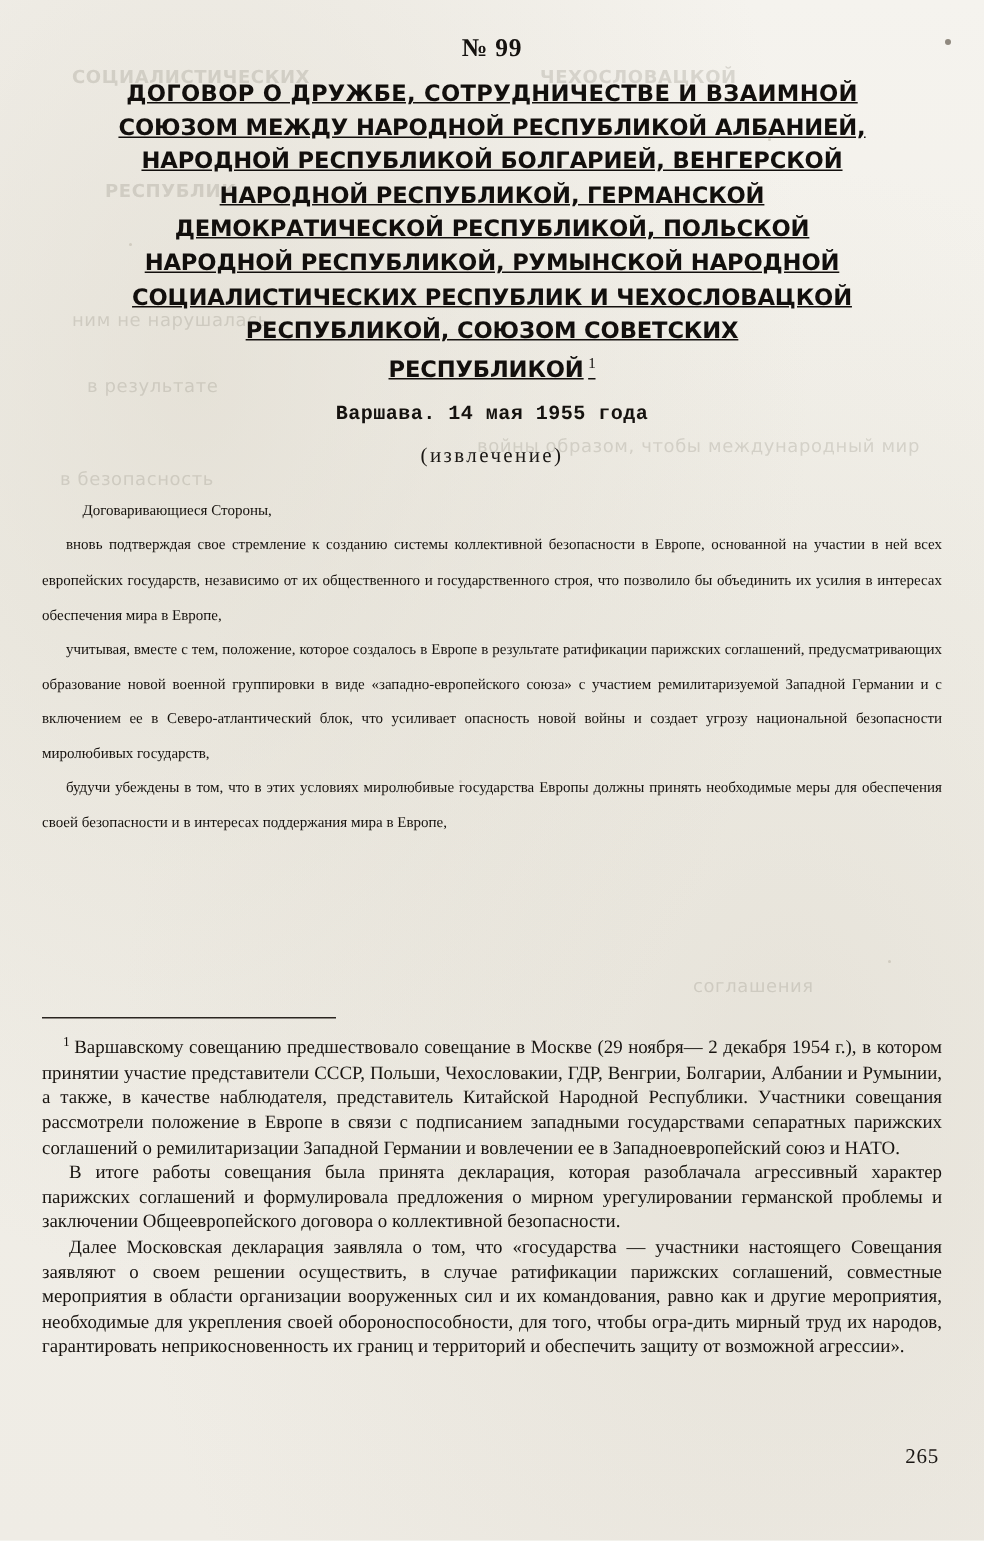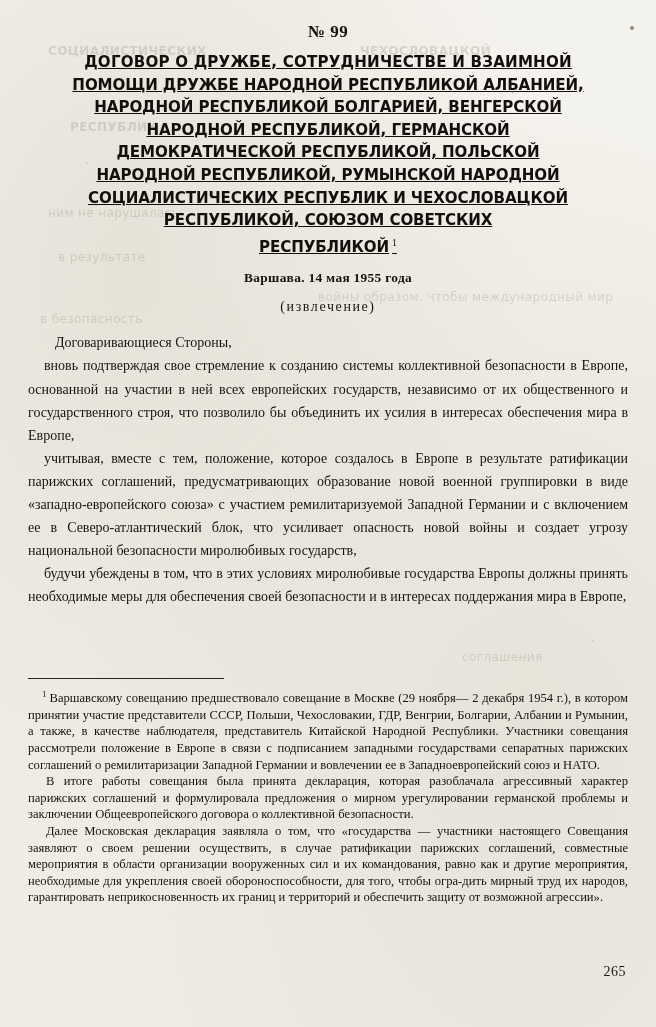--- a/index.html
+++ b/index.html
@@ -68,41 +68,41 @@
   .title .ln-1 { letter-spacing: 0.2px; }
   .fn-ref {
     font-family: "Liberation Serif", serif;
     font-size: 10px;
     font-weight: normal;
     vertical-align: super;
     margin-left: 3px;
   }
   
   .place-date {
-    font-family: Liberation Serif, serif;
+    font-family: Liberation Mono, monospace;
     font-weight: bold;
     font-size: 13.4px;
     text-align: center;
     margin: 12px 0 0 0;
     letter-spacing: 0.3px;
     color: #15120f;
   }
   .excerpt {
     font-family: "Liberation Serif", serif;
     font-size: 14px;
     text-align: center;
     margin: 13px 0 0 0;
     letter-spacing: 1.6px;
     color: #1a1714;
   }
   
   .body-text {
     margin: 16px 0 0 0;
     font-family: "Liberation Serif", serif;
-    font-size: 14px;
+    font-size: 10px;
     line-height: 23.1px;
     text-align: justify;
     color: #17130f;
   }
   .body-text p {
     margin: 0;
     text-indent: 27px;
     text-align: justify;
     text-justify: inter-word;
   }
@@ -191,21 +191,21 @@
   <div class="ghost" style="left:58px;top:250px;text-align:right;">в результате</div>
   <div class="ghost" style="left:48px;top:206px;">ним не нарушалась</div>
   <div class="ghost" style="left:462px;top:650px;">соглашения</div>
 
   <div class="content">
 
     <div class="doc-number">№ 99</div>
 
     <h1 class="title">
       <span class="line ln-1">ДОГОВОР О ДРУЖБЕ, СОТРУДНИЧЕСТВЕ И ВЗАИМНОЙ</span>
-      <span class="line">ПОМОЩИ ДРУЖБЕ НАРОДНОЙ РЕСПУБЛИКОЙ АЛБАНИЕЙ,</span>
+      <span class="line">СОЮЗОМ МЕЖДУ НАРОДНОЙ РЕСПУБЛИКОЙ АЛБАНИЕЙ,</span>
       <span class="line">НАРОДНОЙ РЕСПУБЛИКОЙ БОЛГАРИЕЙ, ВЕНГЕРСКОЙ</span>
       <span class="line">НАРОДНОЙ РЕСПУБЛИКОЙ, ГЕРМАНСКОЙ</span>
       <span class="line">ДЕМОКРАТИЧЕСКОЙ РЕСПУБЛИКОЙ, ПОЛЬСКОЙ</span>
       <span class="line">НАРОДНОЙ РЕСПУБЛИКОЙ, РУМЫНСКОЙ НАРОДНОЙ</span>
       <span class="line">СОЦИАЛИСТИЧЕСКИХ РЕСПУБЛИК И ЧЕХОСЛОВАЦКОЙ</span>
       <span class="line">РЕСПУБЛИКОЙ, СОЮЗОМ СОВЕТСКИХ</span>
       <span class="line"><span>РЕСПУБЛИКОЙ</span><span class="fn-ref">1</span></span>
     </h1>
 
     <div class="place-date">Варшава. 14 мая 1955 года</div>

